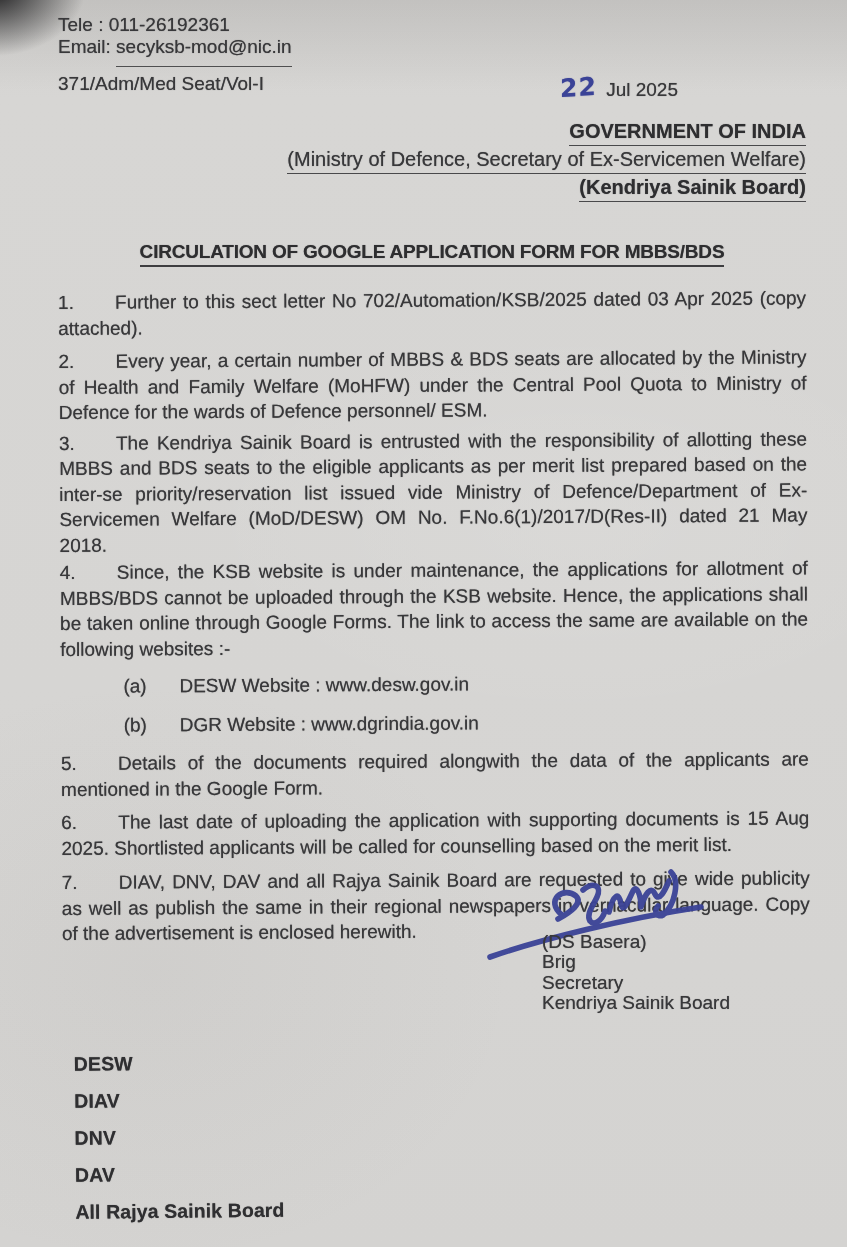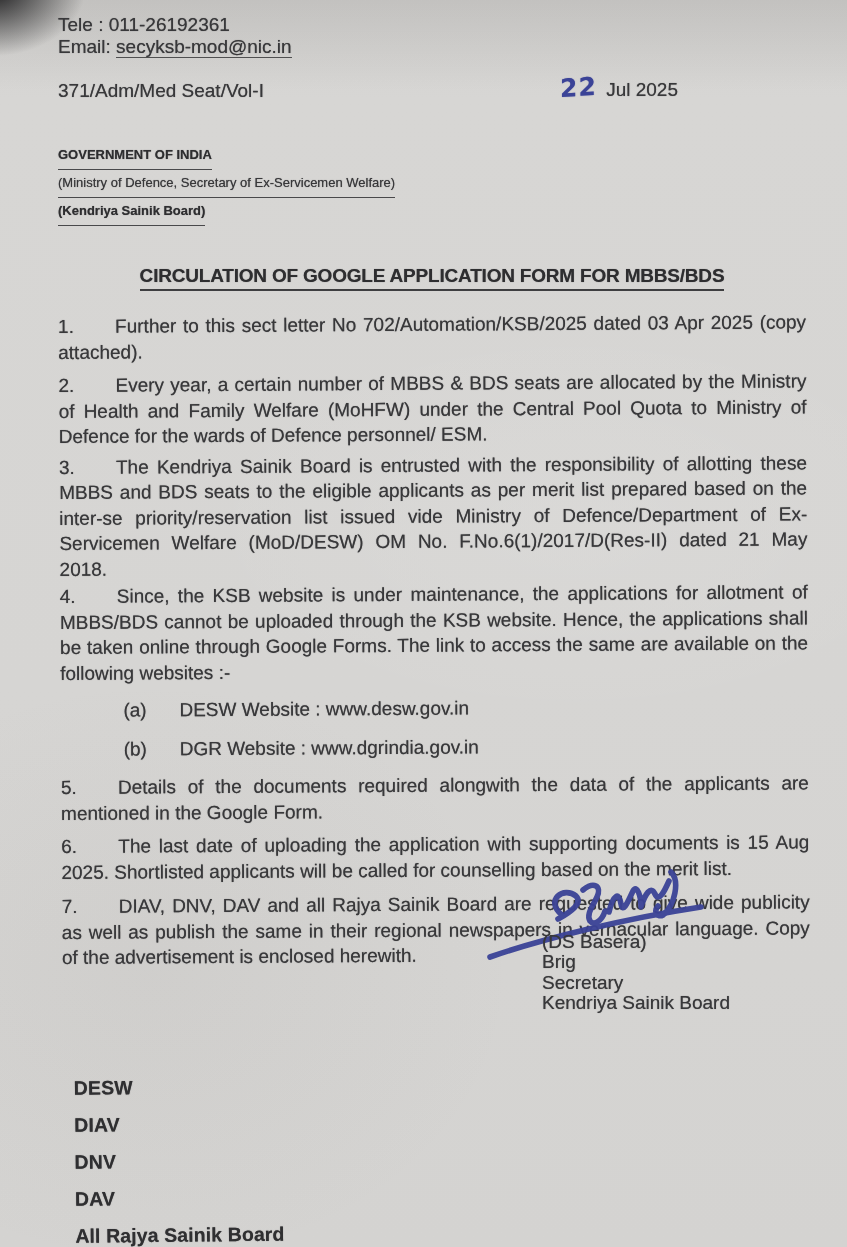--- a/index.html
+++ b/index.html
@@ -15,33 +15,33 @@
       linear-gradient(180deg, rgba(110,108,105,0.16) 0px, rgba(110,108,105,0) 90px),
       radial-gradient(620px 320px at 68% 42%, rgba(255,255,255,0.08), rgba(255,255,255,0) 65%),
       radial-gradient(520px 420px at 18% 78%, rgba(120,115,110,0.06), rgba(120,115,110,0) 70%),
       linear-gradient(180deg, #d3d2d0 0%, #d7d6d4 8%, #d6d5d3 55%, #d4d3d1 100%);
   }
   .content { position:relative; padding:14px 41px 0 58px; }
   .soft { text-shadow:0 0 0.8px rgba(54,54,56,0.75); }
 
   
   .hdr-line { font-size:19px; line-height:22px; }
-  .u { border-bottom:1.6px solid rgba(56,56,58,0.85); padding-bottom:0px; }
-  .ref-row { display:flex; align-items:flex-end; margin-top:15px; font-size:19px; }
+  .u { border-bottom:1.6px solid rgba(56,56,58,0.85); padding-bottom:9px; }
+  .ref-row { display:flex; align-items:flex-start; margin-top:15px; font-size:19px; }
   .date-box { margin-left:auto; margin-right:128px; display:flex; align-items:baseline; gap:9px; white-space:nowrap; }
   .hand-day {
     font-family:"DejaVu Sans", sans-serif;
     color:var(--pen-blue, #3b4397);
     font-weight:bold; font-size:25px; letter-spacing:1px;
     display:inline-block; transform:rotate(-4deg) skewX(-4deg);
     text-shadow:0 0 1px rgba(59,67,151,0.6);
   }
 
   
-  .org { text-align:left; margin-top:40px; font-size:13px; line-height:26px; }
+  .org { text-align:right; margin-top:16px; font-size:20px; line-height:26px; }
   .org-b { font-weight:bold; color:#2e2e30; }
   .org span.ul { display:inline-block; border-bottom:1.8px solid rgba(48,48,50,0.85); padding-bottom:1px; }
   .subject { text-align:center; margin-top:38px; font-weight:bold; color:#2e2e30; font-size:19px; line-height:23.5px; letter-spacing:-0.2px; }
   .subject span.ul { display:inline-block; border-bottom:2px solid rgba(46,46,48,0.9); padding-bottom:1px; }
 
   
   .letter-body { margin-top:23px; transform:rotate(-0.35deg); transform-origin:0 0; }
   .para { margin:0; font-size:19px; line-height:25.5px; text-align:justify; }
   .pnum { display:inline-block; width:57px; }
   .p-1 { margin-bottom:8px; }

